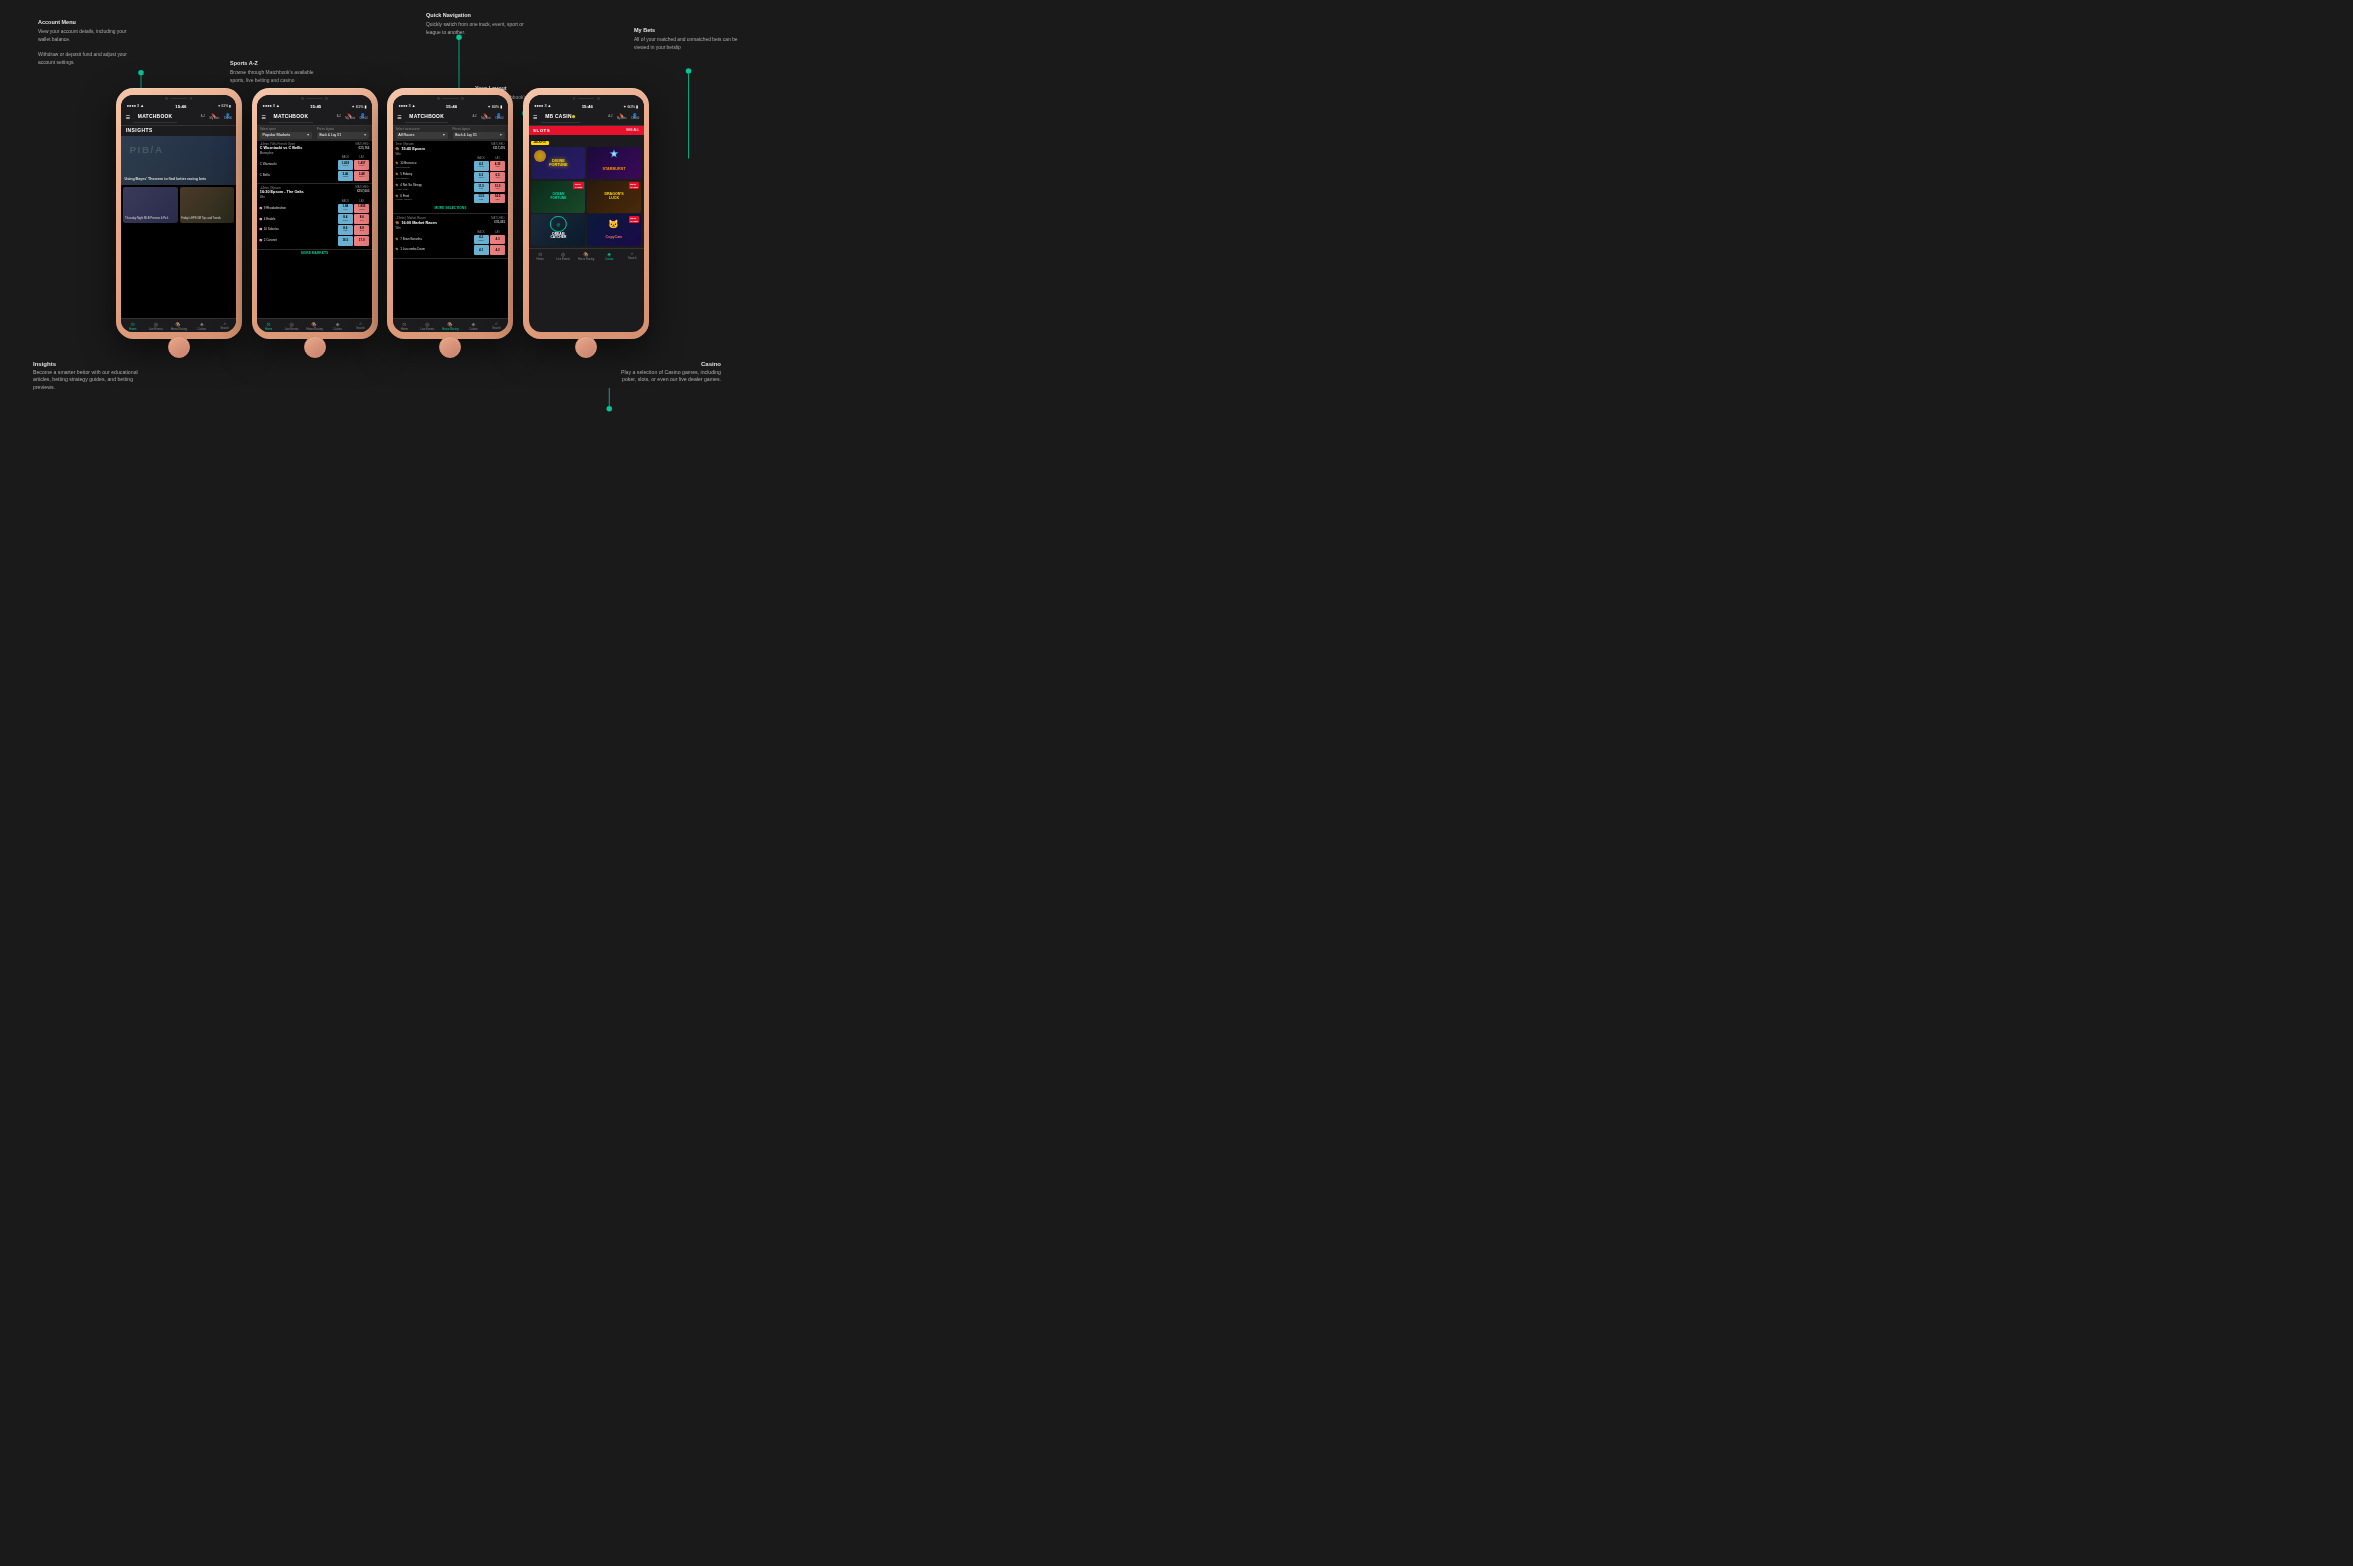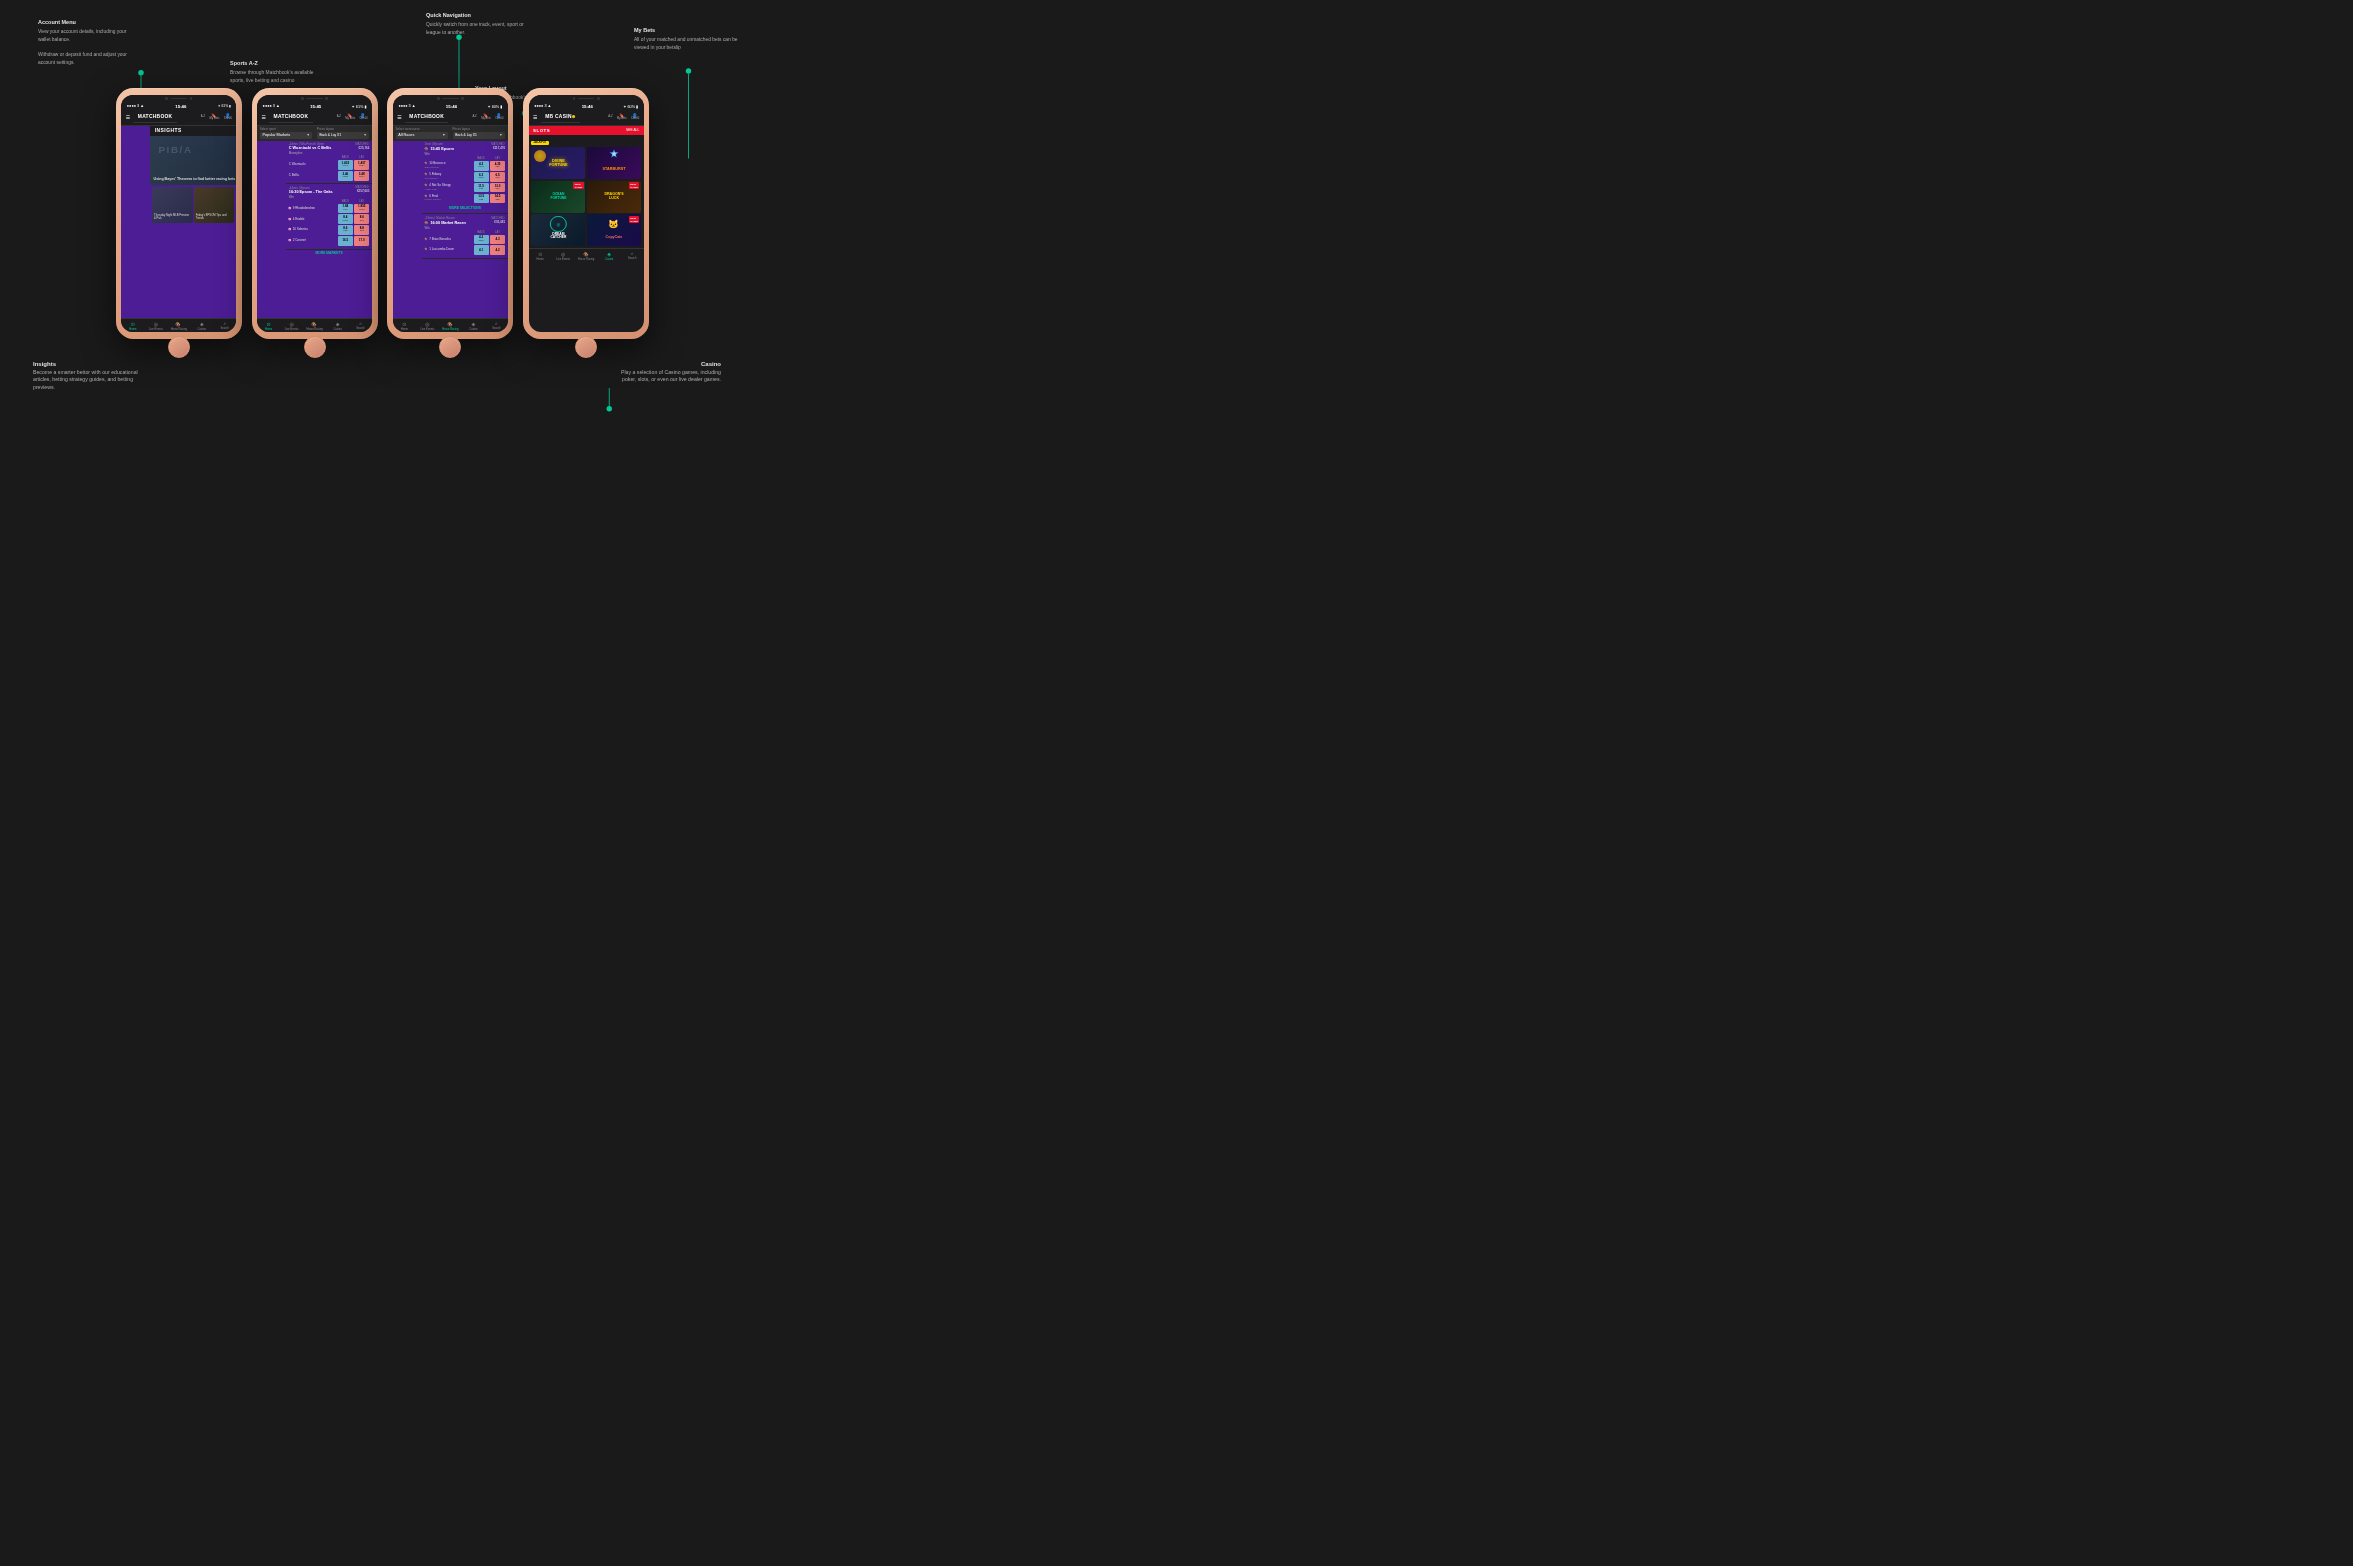--- a/index.html
+++ b/index.html
@@ -109,22 +109,21 @@
     .nav-right { margin-left: auto; display: flex; gap: 4.4px; align-items: center; }
     .nav-right .nav-icon { color: #ccc; font-size: 4.4px; text-align: center; line-height: 1; }
     .nav-right .nav-icon small { display: block; font-size: 2.7px; color: #aaa; }
 
     
     .phone-content {
       flex: 1;
       overflow: hidden;
       font-size: 3.8px;
       color: #fff;
-      background: #4c1d95;
-      padding-left: 29px;
+      background: #000000;
     }
 
     
     .tab-bar {
       display: flex;
       background: #1c1c1e;
       border-top: 0.3px solid #333;
       flex-shrink: 0;
     }
     .tab-item {

